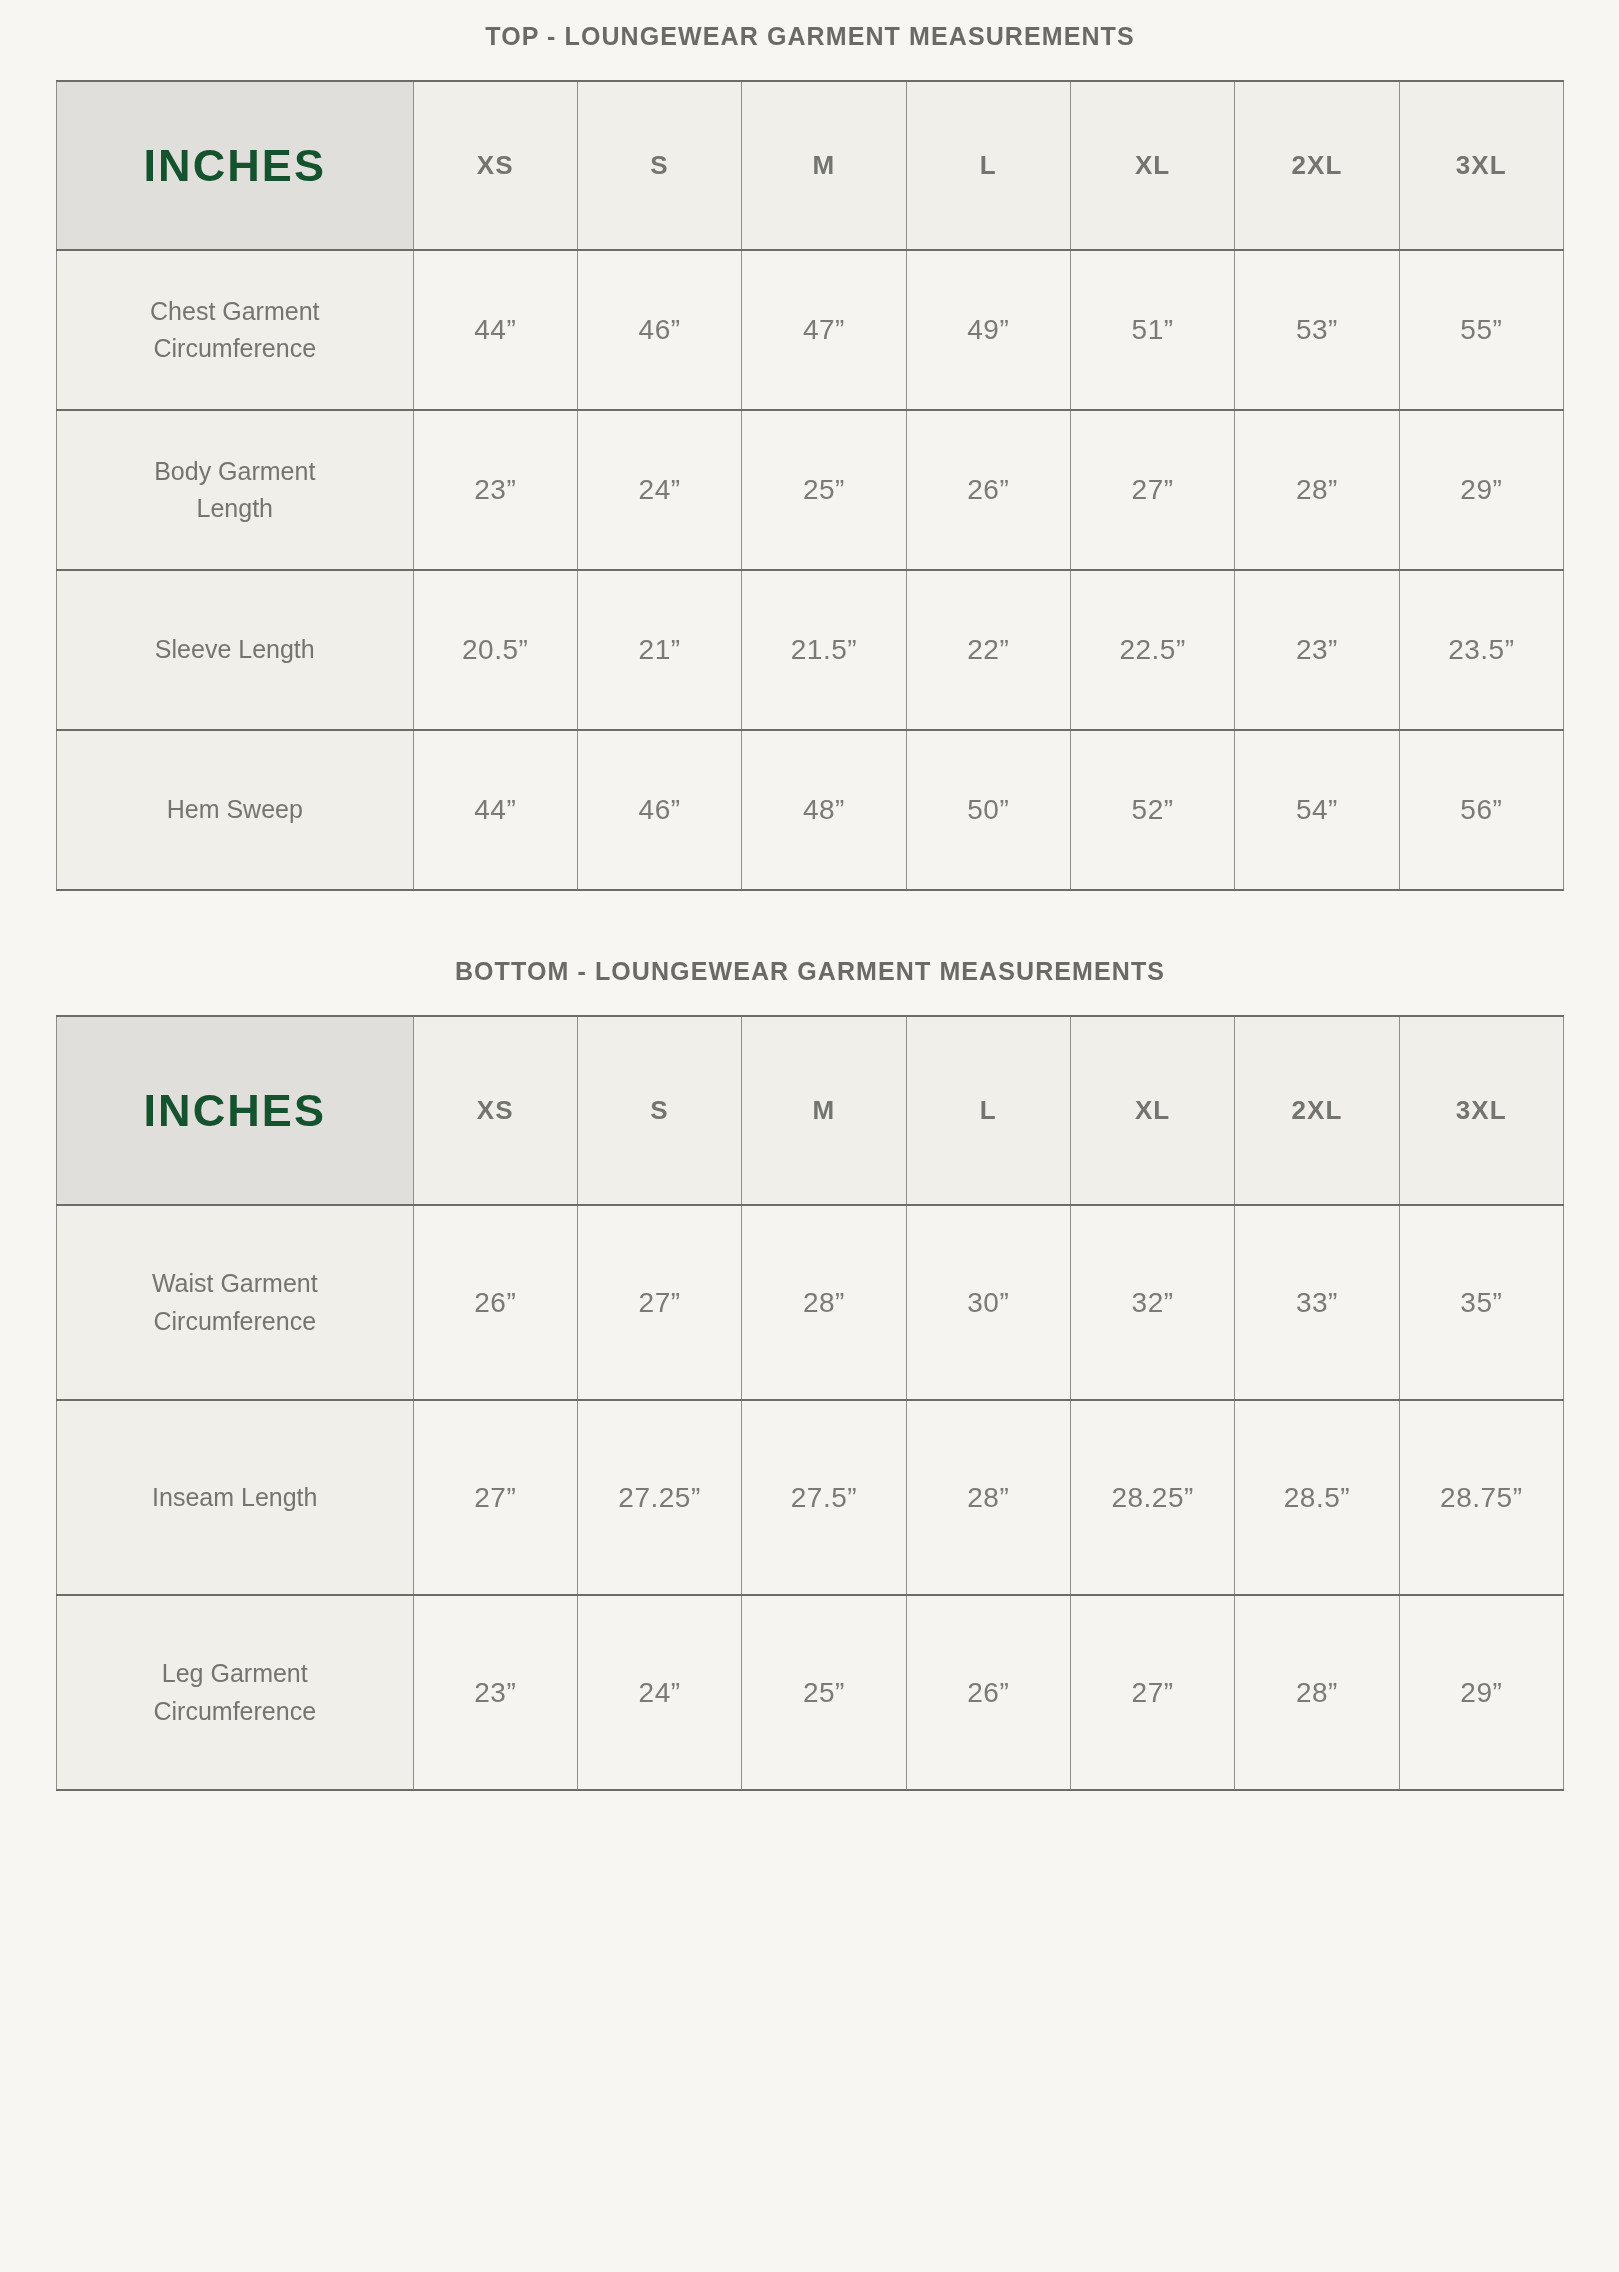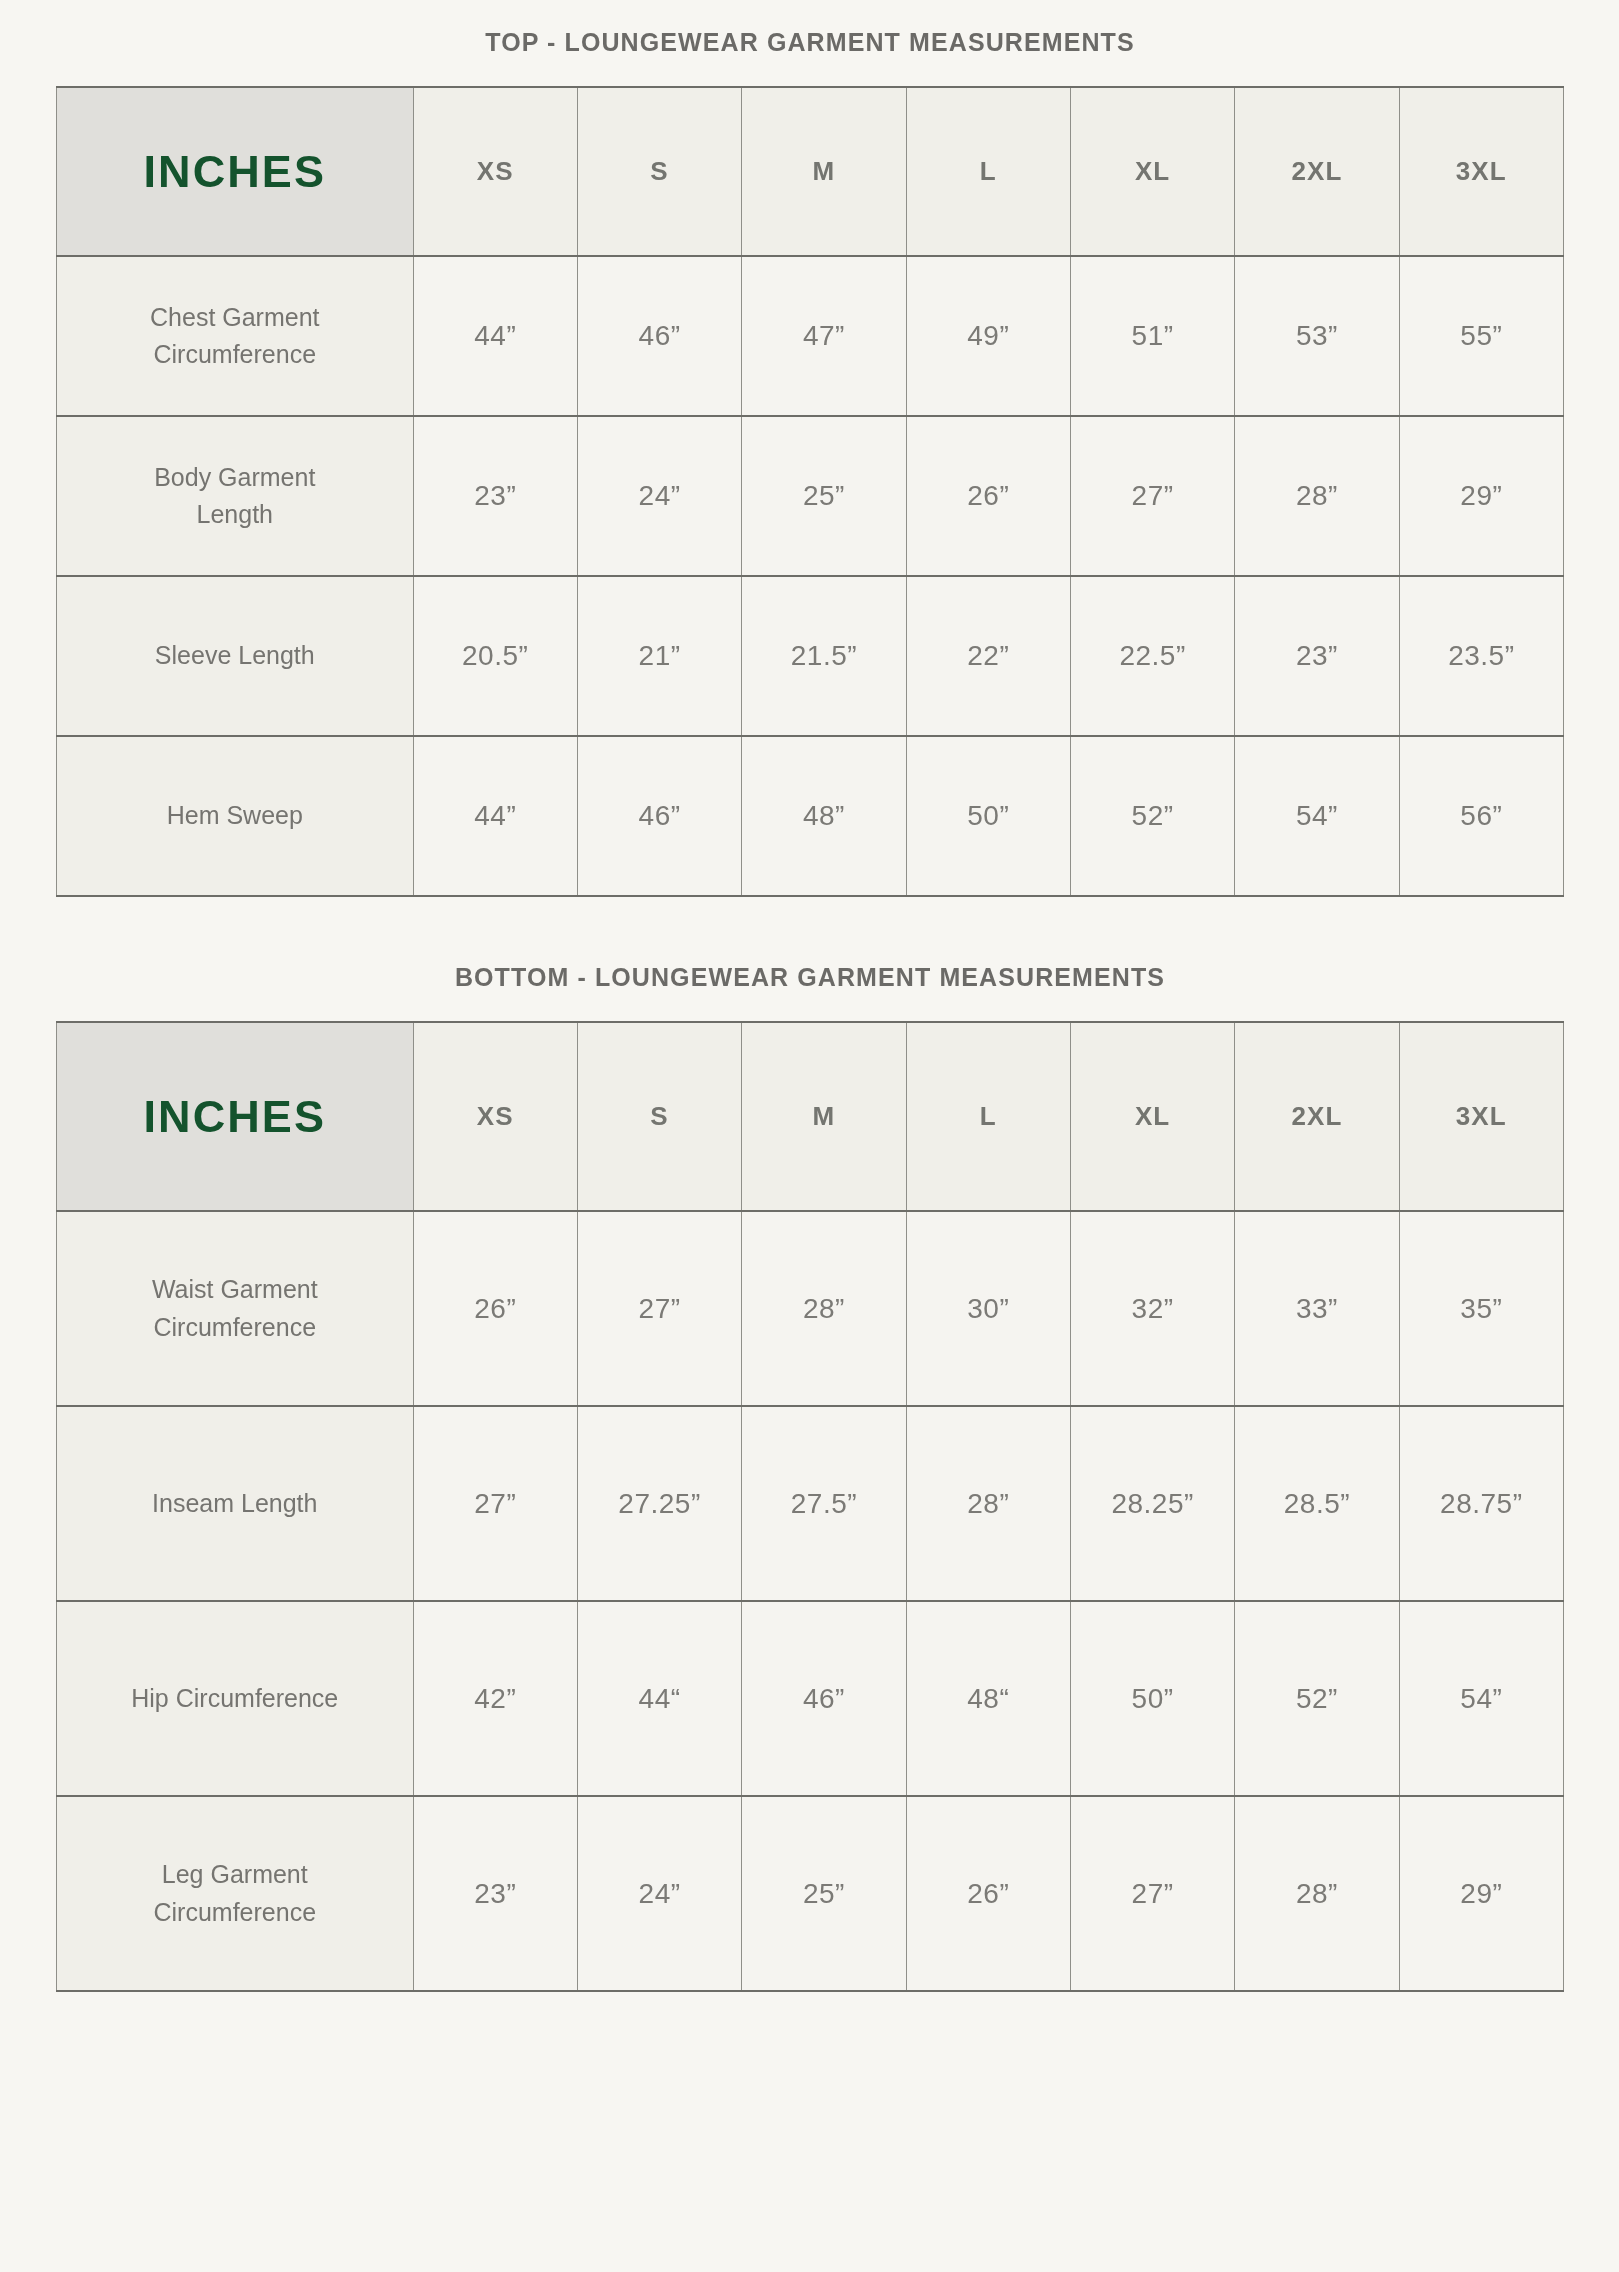--- a/index.html
+++ b/index.html
@@ -8,21 +8,21 @@
   }
   body {
     width: 1620px;
     height: 2273px;
     background: #f7f6f2;
     font-family: "Liberation Sans", sans-serif;
     box-sizing: border-box;
   }
   .sheet {
     box-sizing: border-box;
-    padding: 28px 56px 0 56px;
+    padding: 22px 56px 0 56px;
   }
   .table-title {
     text-align: center;
     font-size: 25px;
     font-weight: 700;
     letter-spacing: 1.1px;
     color: #6b6a67;
     white-space: pre-line;
     margin: 0 0 29px 0;
   }
@@ -197,30 +197,20 @@
         <td class="label-cell">Inseam Length</td>
         <td class="value-cell">27”</td>
         <td class="value-cell">27.25”</td>
         <td class="value-cell">27.5”</td>
         <td class="value-cell">28”</td>
         <td class="value-cell">28.25”</td>
         <td class="value-cell">28.5”</td>
         <td class="value-cell">28.75”</td>
       </tr>
       <tr class="body-row">
-        <td class="label-cell">Hip Circumference</td>
-        <td class="value-cell">42”</td>
-        <td class="value-cell">44“</td>
-        <td class="value-cell">46”</td>
-        <td class="value-cell">48“</td>
-        <td class="value-cell">50”</td>
-        <td class="value-cell">52”</td>
-        <td class="value-cell">54”</td>
-      </tr>
-      <tr class="body-row">
         <td class="label-cell">Leg Garment
 Circumference</td>
         <td class="value-cell">23”</td>
         <td class="value-cell">24”</td>
         <td class="value-cell">25”</td>
         <td class="value-cell">26”</td>
         <td class="value-cell">27”</td>
         <td class="value-cell">28”</td>
         <td class="value-cell">29”</td>
       </tr>

